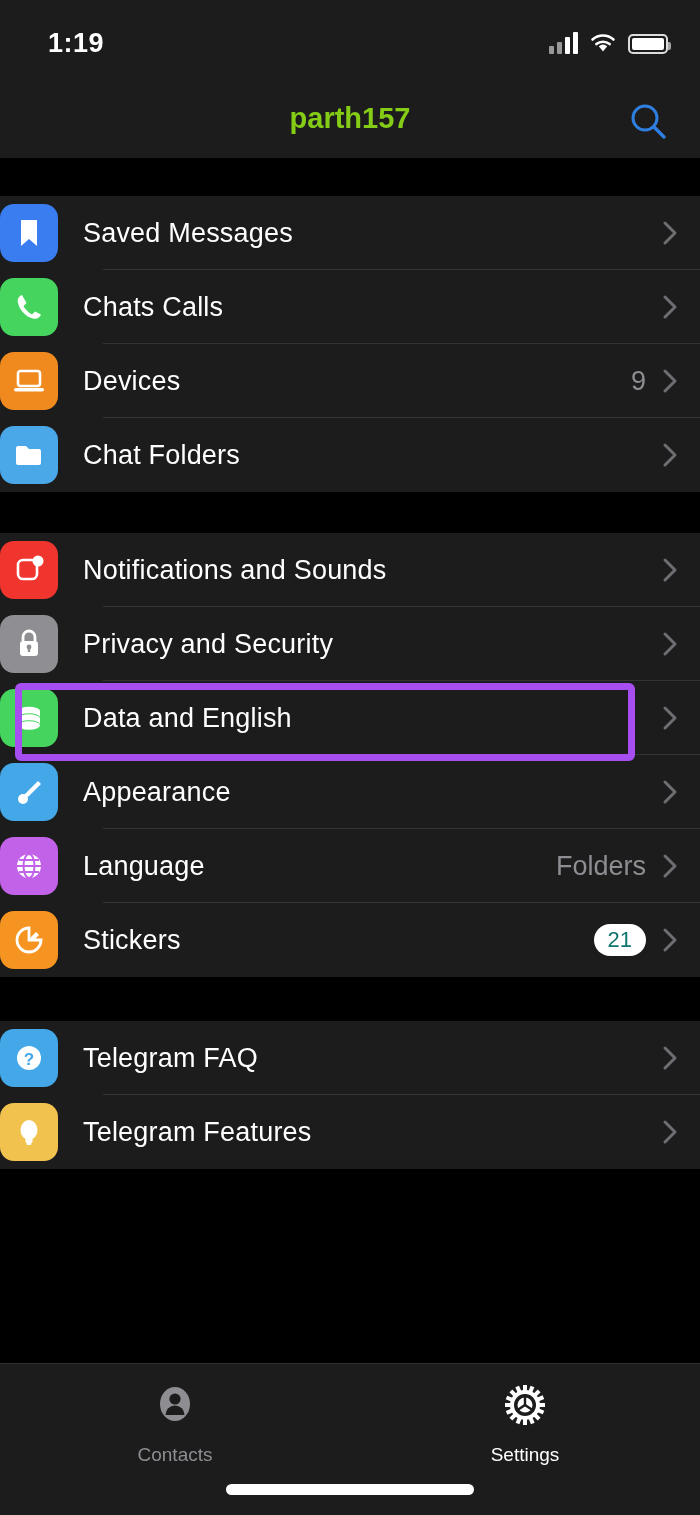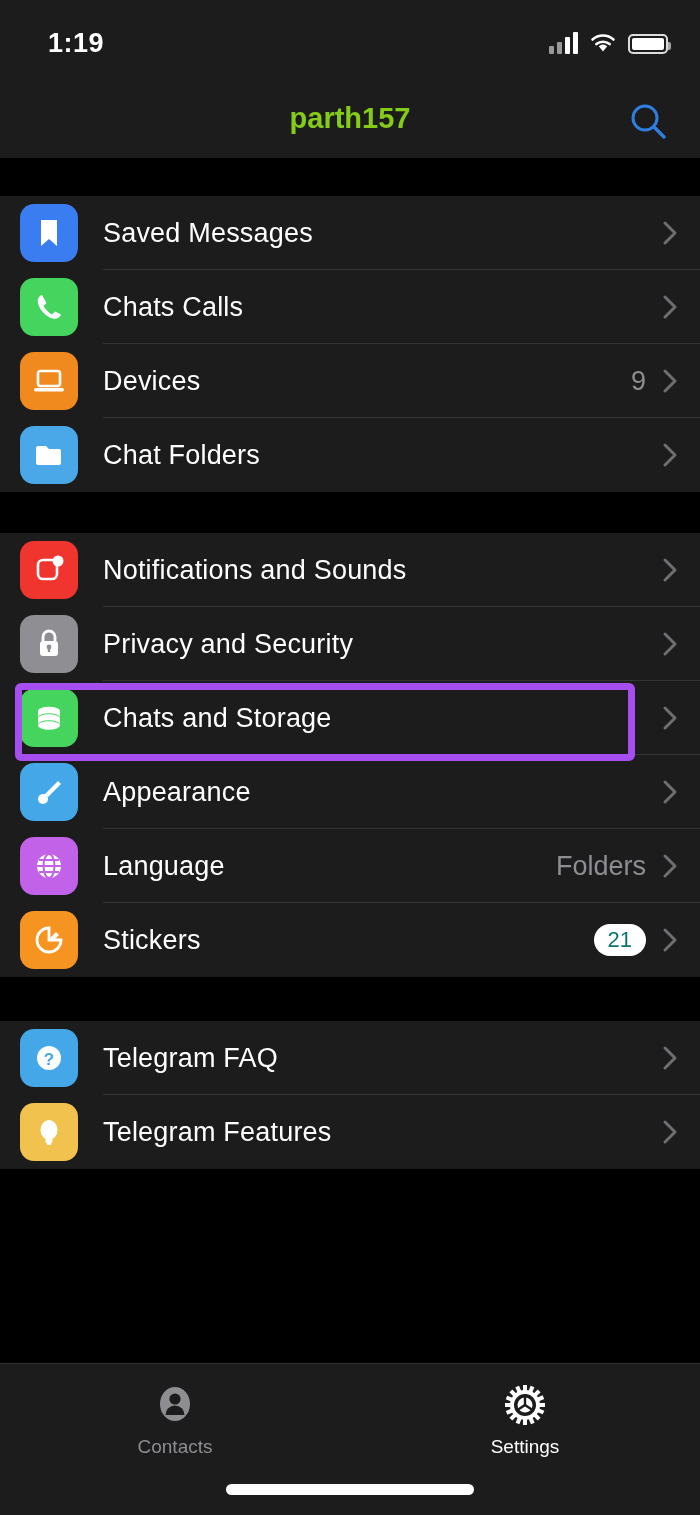--- a/index.html
+++ b/index.html
@@ -44,21 +44,21 @@
   .search-btn {
     position:absolute; right:26px; top:16px; width:52px; height:52px;
     display:flex; align-items:center; justify-content:center; cursor:pointer;
   }
 
   
   .section { background:#1c1c1d; }
   .gap { background:#000; }
   .row {
     position:relative; display:flex; align-items:center;
-    height:74px; padding-left:20px; background:#1c1c1d; cursor:pointer;
+    height:74px; background:#1c1c1d; cursor:pointer;
   }
   .row .sep {
     position:absolute; left:103px; right:0; bottom:0; height:1px; background:#333335;
   }
   .icon-tile {
     width:58px; height:58px; border-radius:14px;
     display:flex; align-items:center; justify-content:center; flex:none;
   }
   .row-label {
     margin-left:25px; color:#fff; font-size:27px; letter-spacing:.2px; flex:1; white-space:nowrap;
@@ -75,21 +75,21 @@
     position:absolute; left:15px; top:683px; width:620px; height:78px;
     border:7px solid #a74ef0; border-radius:6px; pointer-events:none; z-index:5;
   }
 
   
   .tabbar {
     position:absolute; left:0; bottom:0; width:700px; height:152px;
     background:#1c1c1d; border-top:1px solid #2e2e30;
     display:flex; align-items:flex-start; padding-top:18px;
   }
-  .tab { flex:1; display:flex; flex-direction:column; align-items:center; gap:8px; cursor:pointer; }
+  .tab { flex:1; display:flex; flex-direction:column; align-items:center; gap:16px; cursor:pointer; }
   .tab-label { font-size:19px; color:#8d8d92; }
   .tab.active .tab-label { color:#fff; }
   .home-ind {
     position:absolute; bottom:20px; left:50%; transform:translateX(-50%);
     width:248px; height:11px; background:#fff; border-radius:6px;
   }
 </style>
 </head>
 <body>
 
@@ -221,21 +221,21 @@
         <svg width="32" height="32" viewBox="0 0 32 32">
             <ellipse cx="16" cy="9" rx="11" ry="4.2" fill="#fff"></ellipse>
             <path d="M5 9v5c0 2.3 4.9 4.2 11 4.2s11-1.9 11-4.2V9" fill="#fff"></path>
             <ellipse cx="16" cy="15.5" rx="11" ry="4.2" fill="#45d55e"></ellipse>
             <ellipse cx="16" cy="16.5" rx="11" ry="4.2" fill="#fff"></ellipse>
             <path d="M5 16.5v5c0 2.3 4.9 4.2 11 4.2s11-1.9 11-4.2v-5" fill="#fff"></path>
             <ellipse cx="16" cy="22.5" rx="11" ry="4.2" fill="#45d55e"></ellipse>
             <ellipse cx="16" cy="23.5" rx="11" ry="4.2" fill="#fff"></ellipse>
           </svg>
       </div>
-      <div class="row-label">Chats and Storage</div>
+      <div class="row-label">Data and English</div>
       <svg class="chev" viewBox="0 0 16 28">
           <polyline points="3,4 13,14 3,24" stroke="#6d6d72" stroke-width="3" fill="none" stroke-linecap="round" stroke-linejoin="round"></polyline>
         </svg>
       <div class="sep"></div>
     </div>
 
     <div class="row">
       <div class="icon-tile" style="background:#43a7e8">
         <svg width="32" height="32" viewBox="0 0 32 32">
             <path d="M25 5l3 3-13 13-4-2z" fill="#fff"></path>

